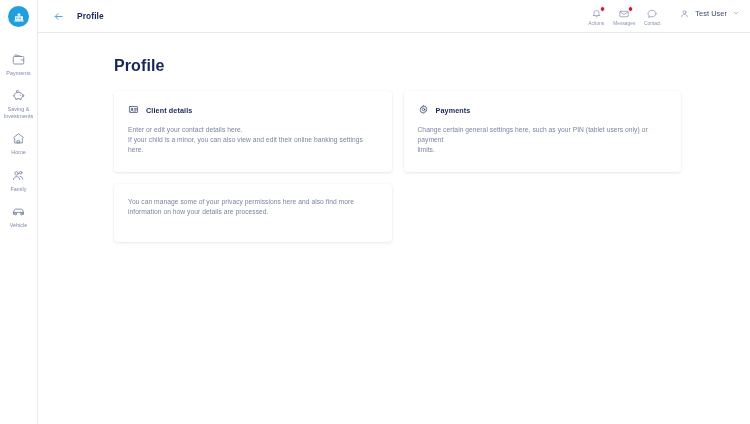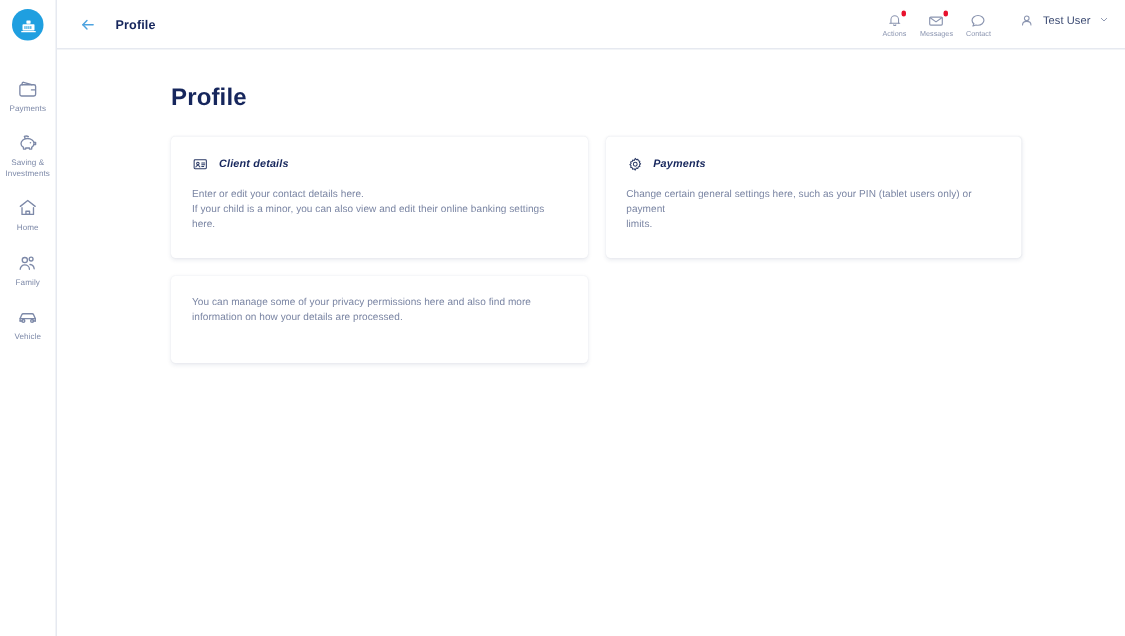--- a/index.html
+++ b/index.html
@@ -248,24 +248,23 @@
     background: #ffffff;
     border-radius: 3px;
     box-shadow: 0 1px 3px rgba(30, 45, 95, 0.10), 0 0 1px rgba(30,45,95,0.08);
     padding: 13px 14px 16px 14px;
     min-height: 58px;
     cursor: pointer;
   }
 
   .card-head {
     display: flex;
-    align-items: flex-start;
+    align-items: flex-end;
     gap: 7px;
     margin-bottom: 10px;
-    font-style: italic;
   }
 
   .card-icon {
     width: 11px;
     height: 11px;
     display: flex;
     align-items: center;
     justify-content: center;
     color: #2b3a66;
     flex: 0 0 11px;

